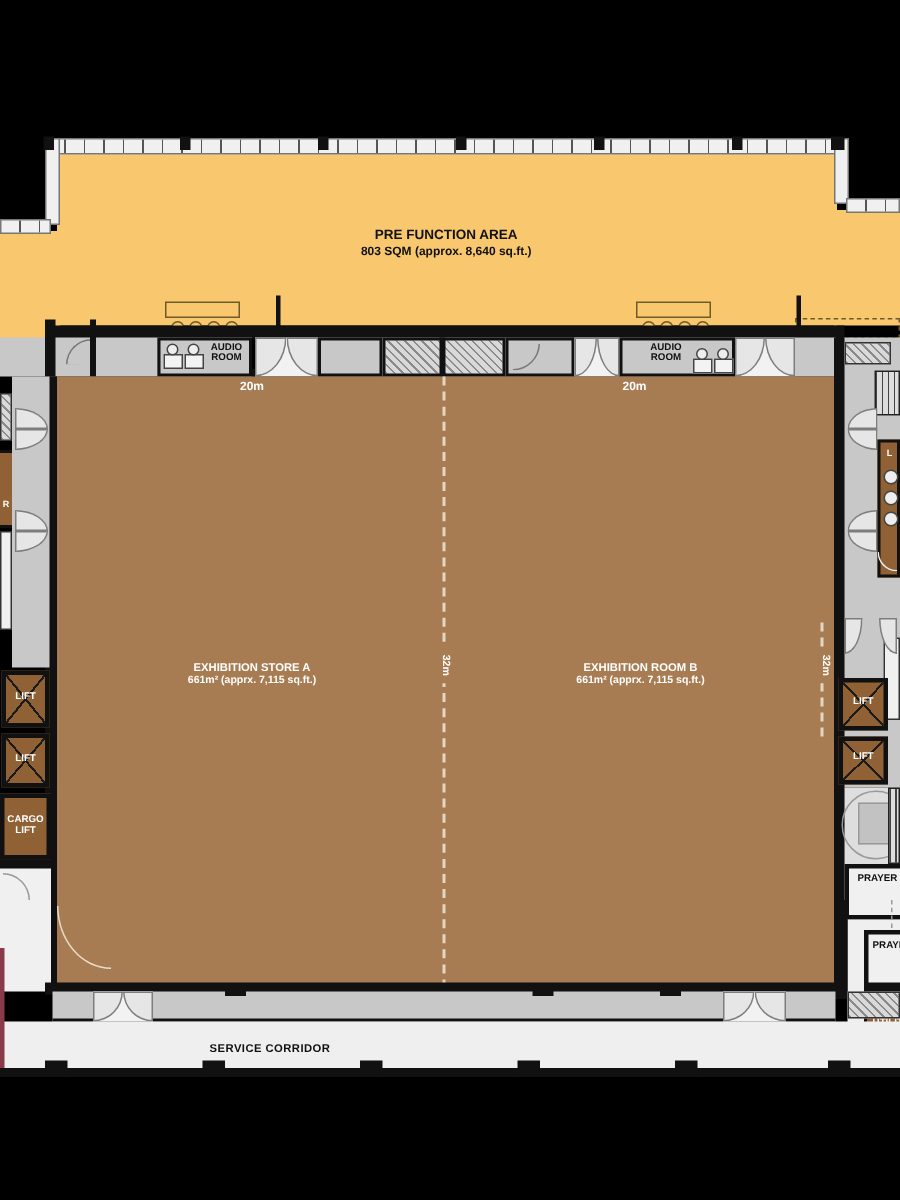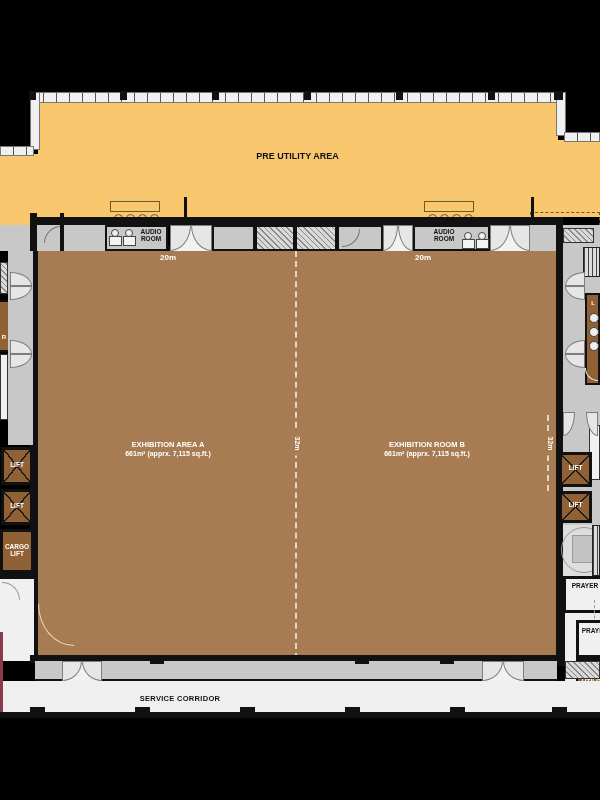--- a/index.html
+++ b/index.html
@@ -49,21 +49,22 @@
   <div class="abs glaze" style="left:556px;top:92px;width:10px;height:44px;"></div>
   <div class="abs glaze ticks" style="left:564px;top:132px;width:36px;height:10px;"></div>
   <div class="abs wall" style="left:29px;top:91px;width:7px;height:9px;"></div>
   <div class="abs wall" style="left:120px;top:91px;width:7px;height:9px;"></div>
   <div class="abs wall" style="left:212px;top:91px;width:7px;height:9px;"></div>
   <div class="abs wall" style="left:304px;top:91px;width:7px;height:9px;"></div>
   <div class="abs wall" style="left:396px;top:91px;width:7px;height:9px;"></div>
   <div class="abs wall" style="left:488px;top:91px;width:7px;height:9px;"></div>
   <div class="abs wall" style="left:554px;top:91px;width:9px;height:9px;"></div>
 
-  <div class="lbl" style="left:180px;top:151px;width:235px;font-size:9px;">PRE UTILITY AREA</div>
+  <div class="lbl" style="left:180px;top:151px;width:235px;font-size:9px;">PRE FUNCTION AREA</div>
+  <div class="lbl" style="left:180px;top:163px;width:235px;font-size:8px;">803 SQM (approx. 8,640 sq.ft.)</div>
 
   <div class="abs" style="left:110px;top:201px;width:50px;height:11px;border:1px solid #6f5b28;"></div>
   <div class="pfchair" style="left:114px;top:214px;width:7px;height:7px;"></div>
   <div class="pfchair" style="left:126px;top:214px;width:7px;height:7px;"></div>
   <div class="pfchair" style="left:138px;top:214px;width:7px;height:7px;"></div>
   <div class="pfchair" style="left:150px;top:214px;width:7px;height:7px;"></div>
   <div class="abs" style="left:424px;top:201px;width:50px;height:11px;border:1px solid #6f5b28;"></div>
   <div class="pfchair" style="left:428px;top:214px;width:7px;height:7px;"></div>
   <div class="pfchair" style="left:440px;top:214px;width:7px;height:7px;"></div>
   <div class="pfchair" style="left:452px;top:214px;width:7px;height:7px;"></div>
@@ -121,21 +122,21 @@
   <div class="abs wall" style="left:556px;top:225px;width:7px;height:440px;"></div>
 
   <div class="dash-v" style="left:295px;top:251px;height:408px;"></div>
   <div class="vlabel" style="left:285px;top:440px;width:20px;">32m</div>
   <div class="dash-v" style="left:547px;top:415px;height:76px;"></div>
   <div class="vlabel" style="left:538px;top:440px;width:20px;">32m</div>
 
   <div class="lbl wlbl" style="left:128px;top:253px;width:80px;font-size:8px;">20m</div>
   <div class="lbl wlbl" style="left:383px;top:253px;width:80px;font-size:8px;">20m</div>
 
-  <div class="lbl wlbl" style="left:88px;top:440px;width:160px;font-size:7.5px;">EXHIBITION AREA A</div>
+  <div class="lbl wlbl" style="left:88px;top:440px;width:160px;font-size:7.5px;">EXHIBITION STORE A</div>
   <div class="lbl wlbl" style="left:88px;top:450px;width:160px;font-size:7px;">661m² (apprx. 7,115 sq.ft.)</div>
   <div class="lbl wlbl" style="left:347px;top:440px;width:160px;font-size:7.5px;">EXHIBITION ROOM B</div>
   <div class="lbl wlbl" style="left:347px;top:450px;width:160px;font-size:7px;">661m² (apprx. 7,115 sq.ft.)</div>
 
   <div class="arc" style="left:38px;top:604px;width:36px;height:42px;border-left:1px solid #e9ddc9;border-bottom:1px solid #e9ddc9;border-bottom-left-radius:100%;"></div>
 
   <div class="abs gray" style="left:8px;top:251px;width:25px;height:194px;"></div>
   <div class="abs" style="left:10px;top:272px;width:22px;height:28px;">
     <div class="leaf rtr" style="left:0;top:0;width:100%;height:50%;"></div>
     <div class="leaf rbr" style="left:0;bottom:0;width:100%;height:50%;"></div>

